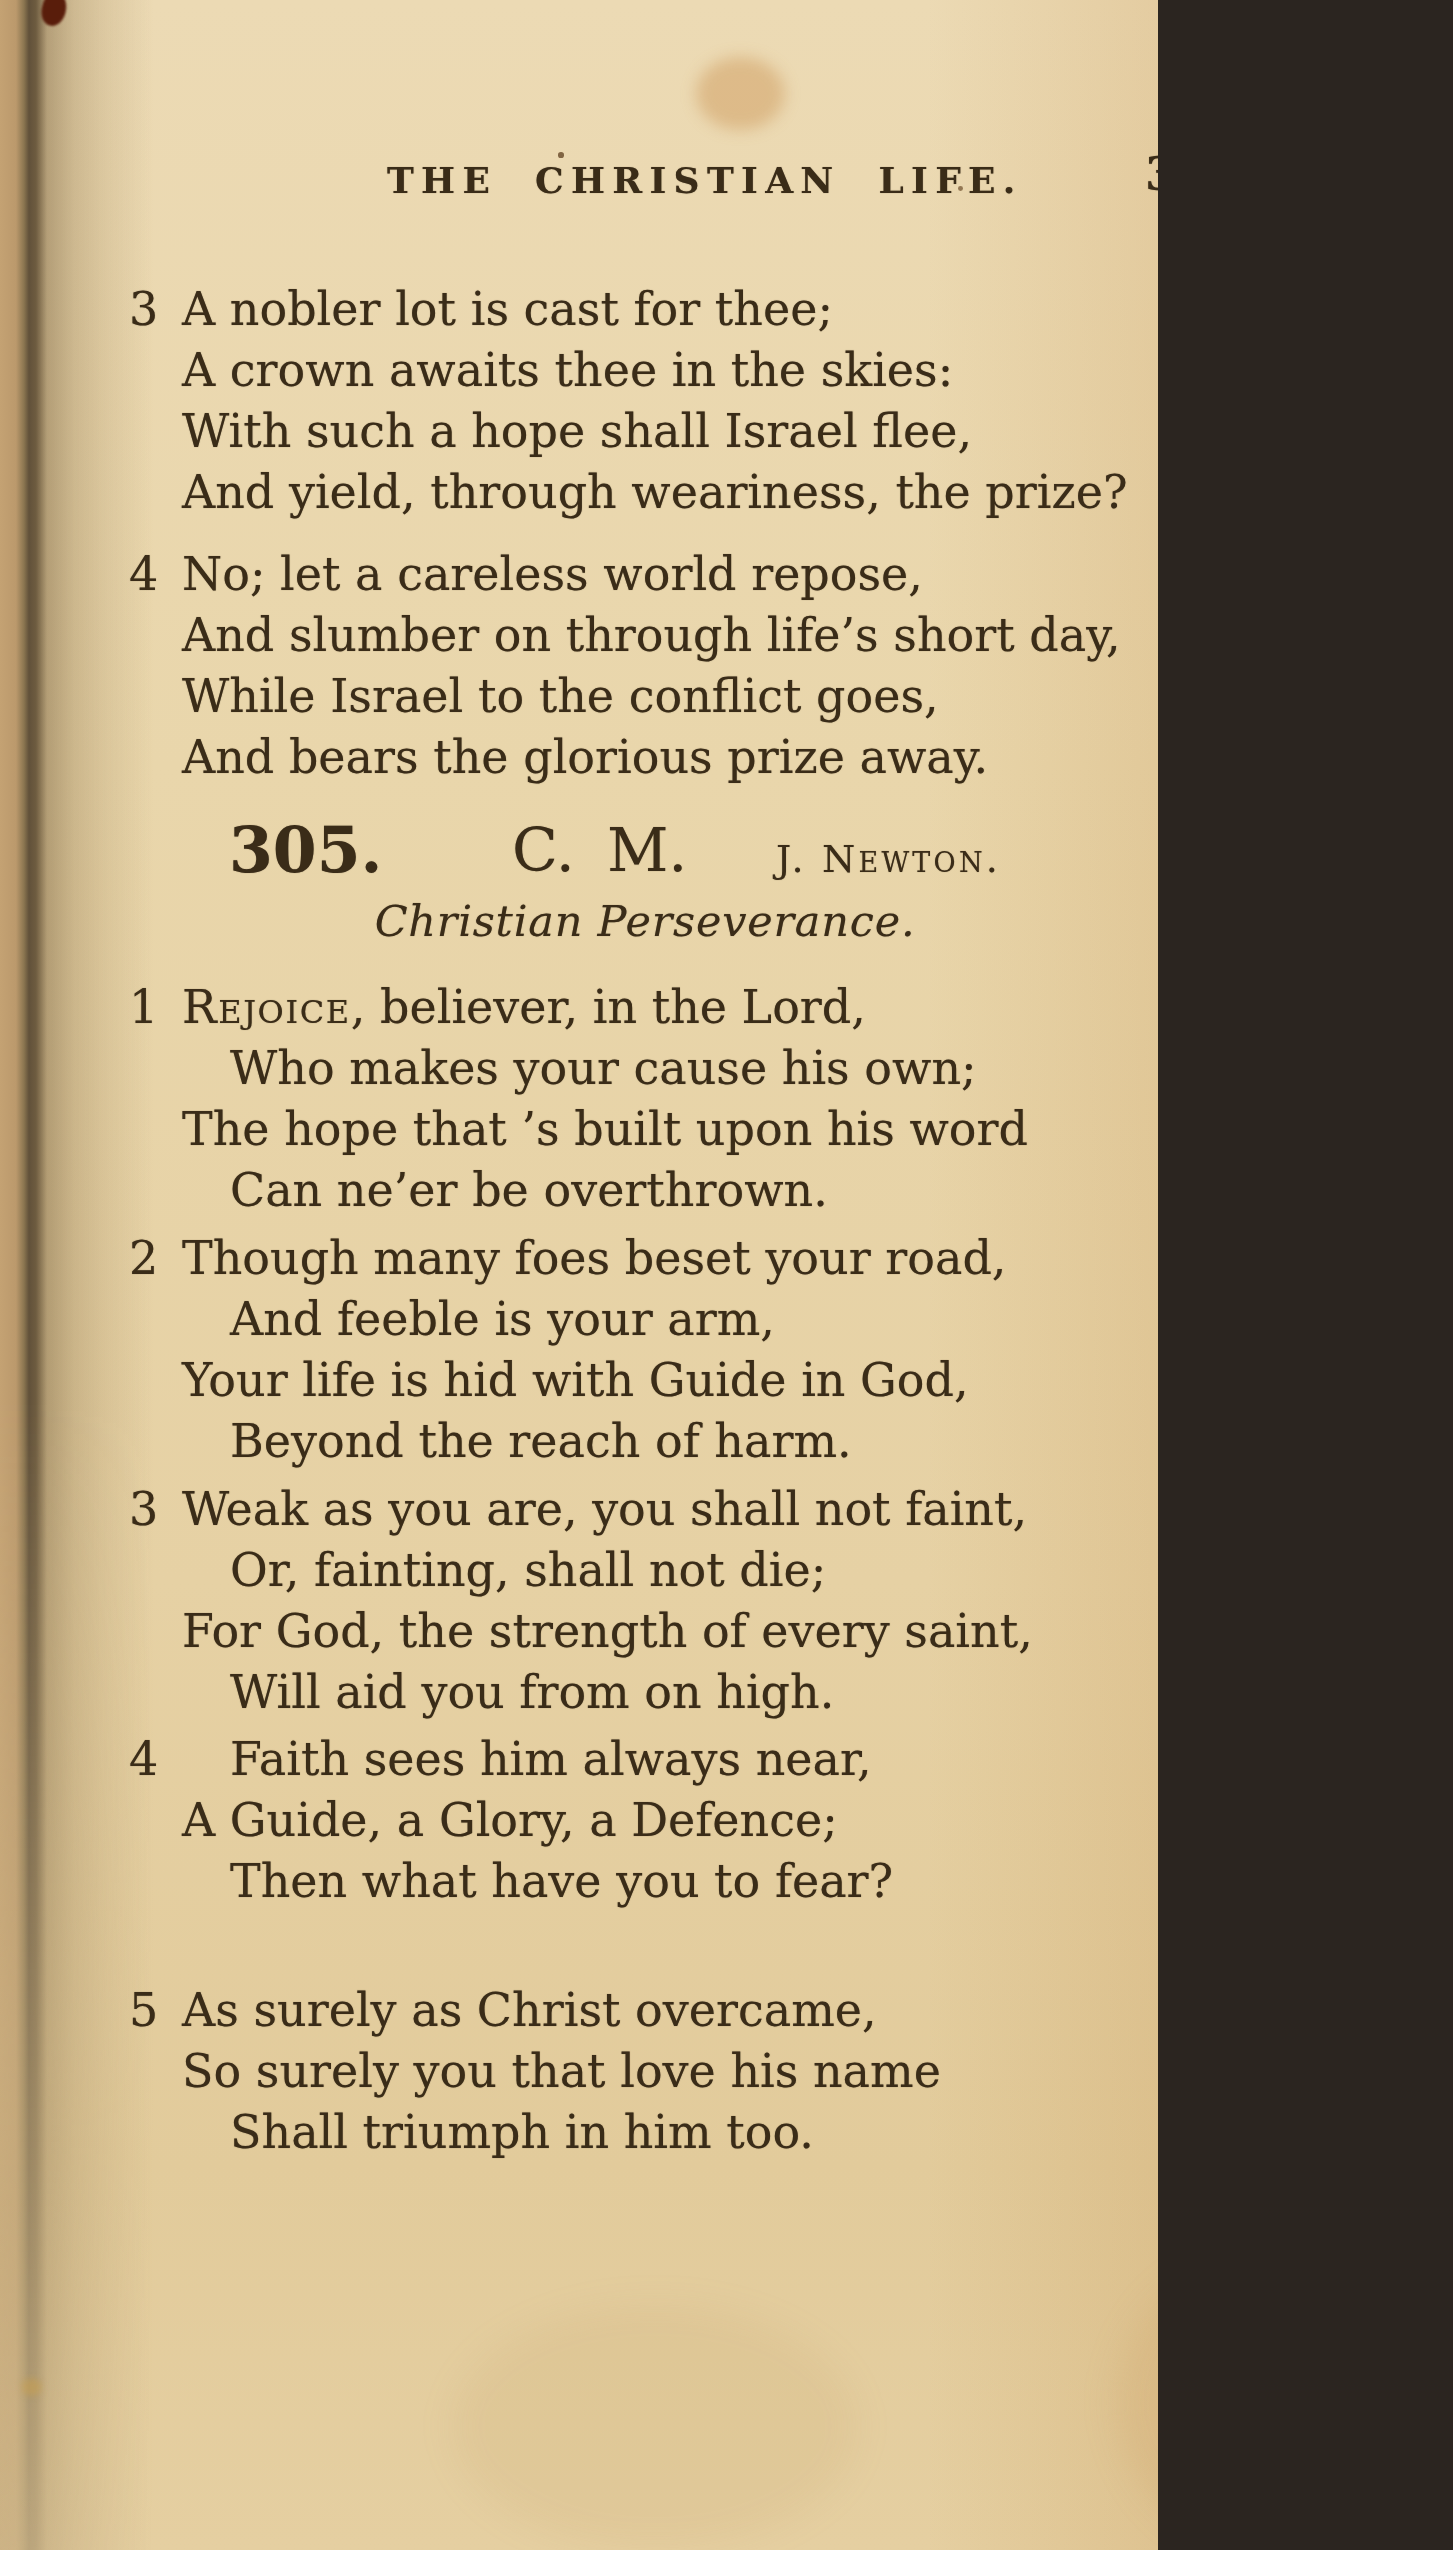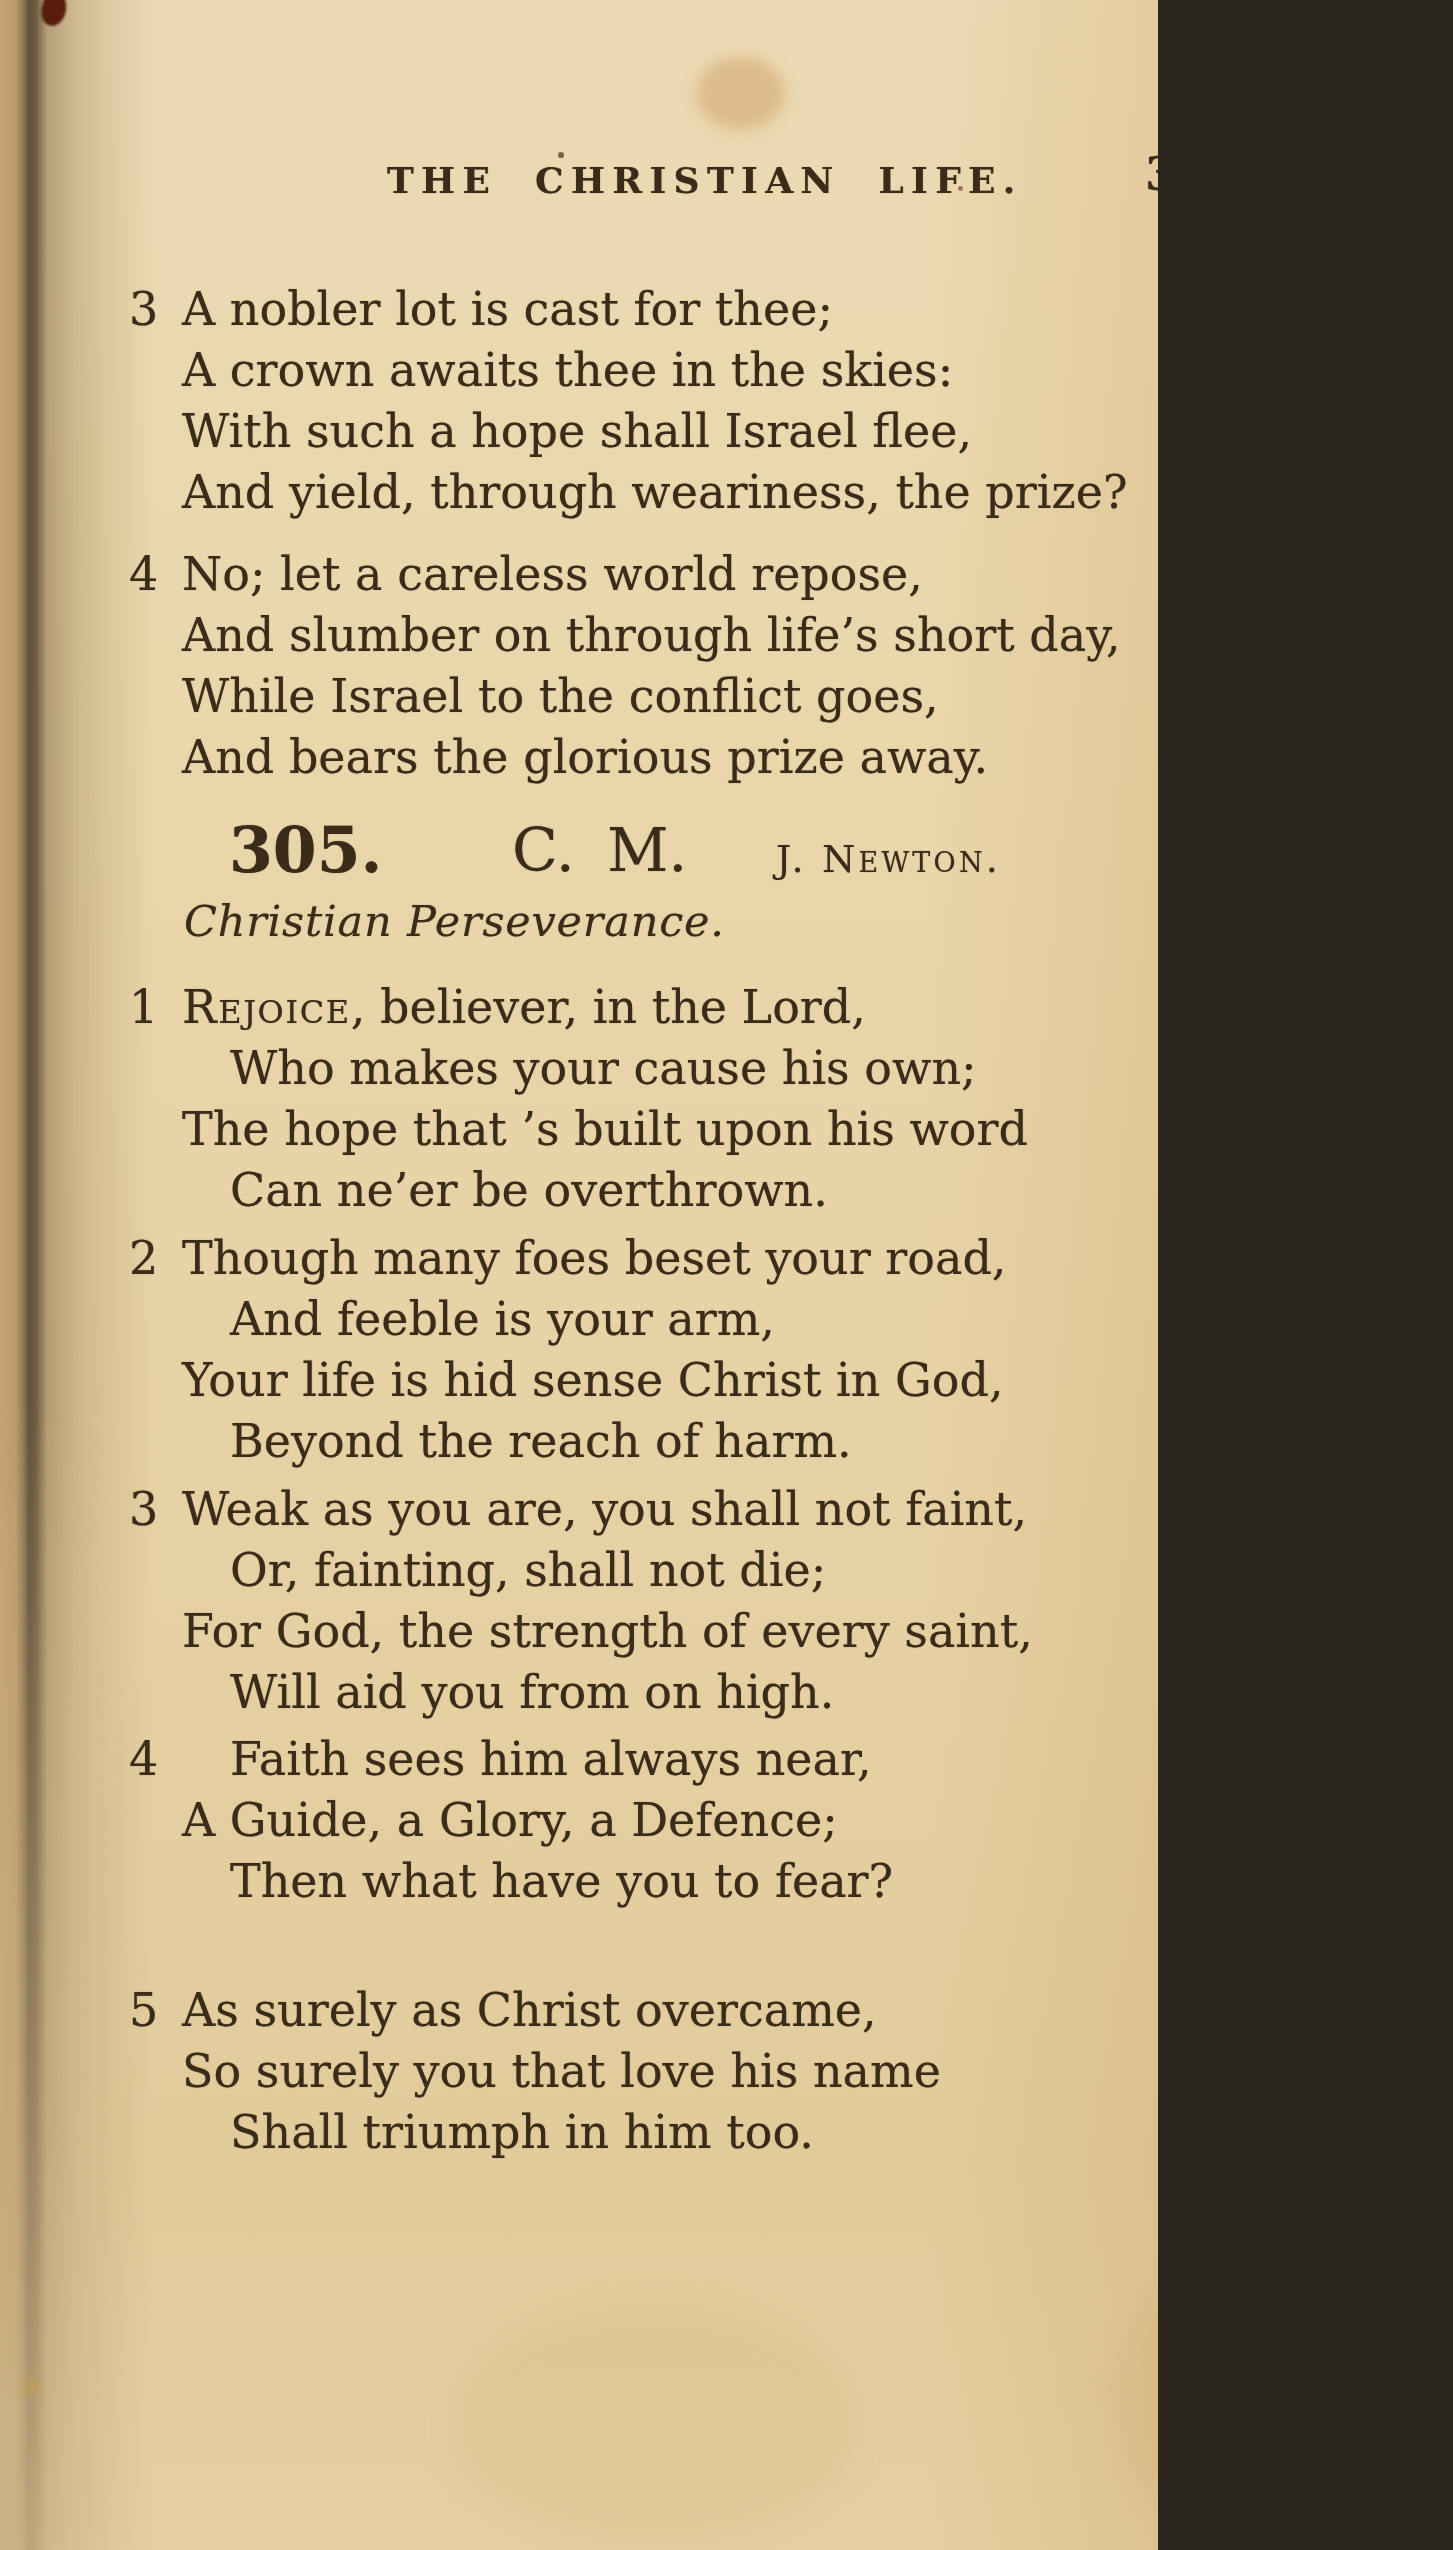--- a/index.html
+++ b/index.html
@@ -56,21 +56,21 @@
   #hymn-stanzas .stanza:nth-of-type(4){top:1729px;}
   #hymn-stanzas .stanza:nth-of-type(5){top:1980px;}
 
   
   .hymn-heading{position:absolute;left:0;top:809px;width:100%;height:78px;}
   .hymn-number{position:absolute;left:229px;bottom:0;font-size:63px;font-weight:bold;}
   .hymn-meter{position:absolute;left:512px;bottom:1.6px;font-size:60px;word-spacing:13px;}
   .hymn-author{position:absolute;left:776px;bottom:6.5px;font-size:38px;font-variant:small-caps;letter-spacing:3.2px;}
   .hymn-title{
     position:absolute;left:184px;top:896px;width:922px;
-    text-align:left;font-size:43px;font-style:italic;letter-spacing:0.8px;
+    text-align:center;font-size:43px;font-style:italic;letter-spacing:0.8px;
   }
   .smallcaps{font-variant:small-caps;letter-spacing:1.6px;}
 </style>
 </head>
 <body>
 
 <div class="page">
 
   <div class="binding"></div>
   <div class="ink-mark"></div>
@@ -117,21 +117,21 @@
         <span class="stanza-num ink">1</span>
         <div class="line ink"><span class="smallcaps">Rejoice</span>, believer, in the Lord,</div>
         <div class="line ink indent">Who makes your cause his own;</div>
         <div class="line ink">The hope that ’s built upon his word</div>
         <div class="line ink indent">Can ne’er be overthrown.</div>
       </div>
       <div class="stanza">
         <span class="stanza-num ink">2</span>
         <div class="line ink">Though many foes beset your road,</div>
         <div class="line ink indent">And feeble is your arm,</div>
-        <div class="line ink">Your life is hid sense Christ in God,</div>
+        <div class="line ink">Your life is hid with Guide in God,</div>
         <div class="line ink indent">Beyond the reach of harm.</div>
       </div>
       <div class="stanza">
         <span class="stanza-num ink">3</span>
         <div class="line ink">Weak as you are, you shall not faint,</div>
         <div class="line ink indent">Or, fainting, shall not die;</div>
         <div class="line ink">For God, the strength of every saint,</div>
         <div class="line ink indent">Will aid you from on high.</div>
       </div>
       <div class="stanza">

